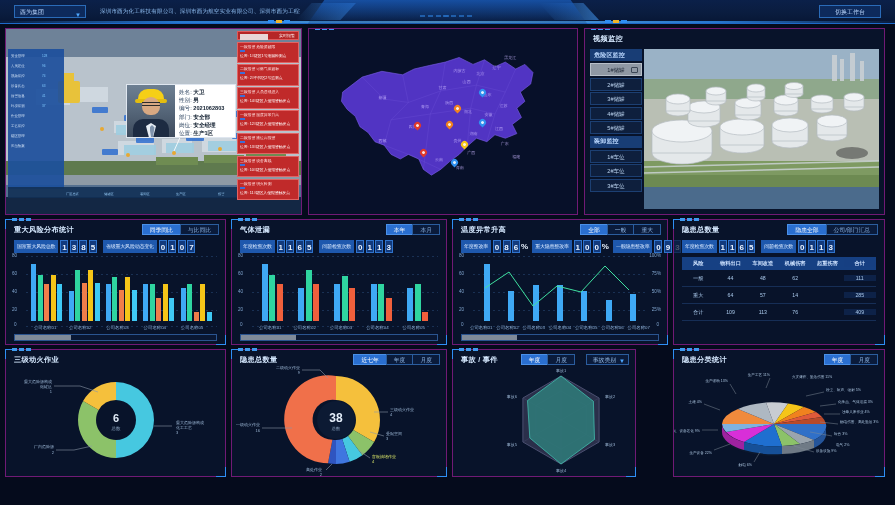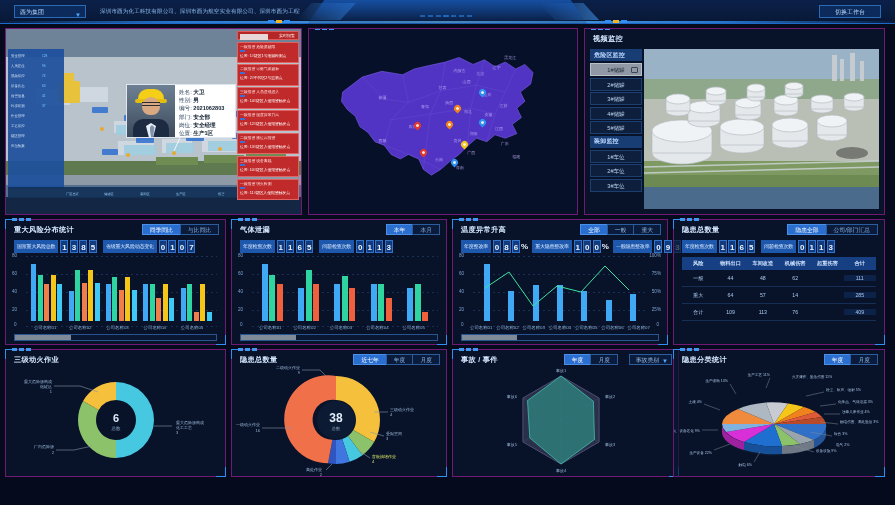--- a/index.html
+++ b/index.html
@@ -1030,21 +1030,21 @@
       <text x="154" y="74" fill="#9bb6d4" font-size="4" font-family="sans-serif">3</text>
       <text x="140" y="92" fill="#d8e468" font-size="4" font-family="sans-serif">盲板抽堵作业</text>
       <text x="140" y="97" fill="#d8e468" font-size="4" font-family="sans-serif">4</text>
       <text x="90" y="105" text-anchor="end" fill="#9bb6d4" font-size="4" font-family="sans-serif">高处作业</text>
       <text x="90" y="110" text-anchor="end" fill="#9bb6d4" font-size="4" font-family="sans-serif">2</text>
       <text x="28" y="60" text-anchor="end" fill="#9bb6d4" font-size="4" font-family="sans-serif">一级动火作业</text>
       <text x="28" y="66" text-anchor="end" fill="#9bb6d4" font-size="4" font-family="sans-serif">16</text>
     </svg>
   </div>
 
-  <div class="panel" style="left:452px; top:325px; width:227px; height:128px;">
+  <div class="panel" style="left:452px; top:325px; width:184px; height:128px;">
     <div class="p-notch">
         <i></i>
         <i></i>
         <i></i>
       </div>
     <div class="p-title">事故 / 事件</div>
     <div class="tabs" style="right:60px;">
       <div class="tab on">年度</div>
       <div class="tab">月度</div>
     </div>

